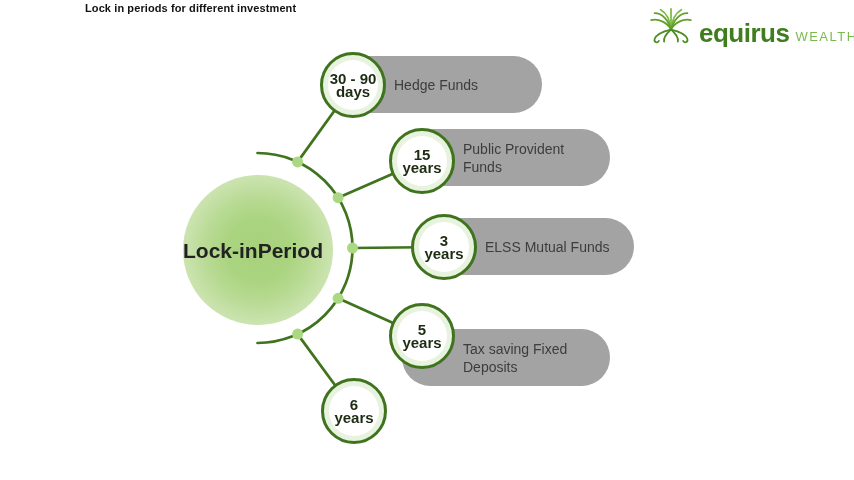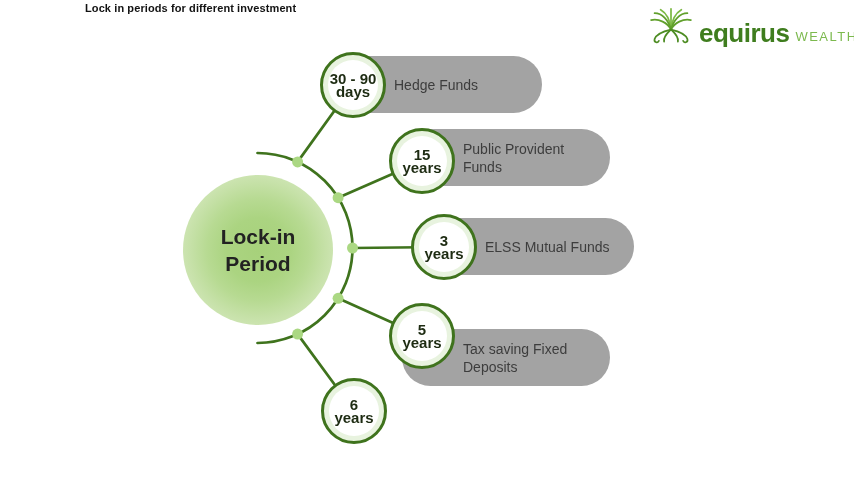--- a/index.html
+++ b/index.html
@@ -26,21 +26,21 @@
   .connectors { position: absolute; left: 0; top: 0; pointer-events: none; }
   .connectors path, .connectors line { stroke: #3f731d; stroke-width: 2.7; fill: none; stroke-linecap: round; }
   .connectors circle { fill: #abd883; stroke: none; }
   
   .center-circle {
     position: absolute; left: 183px; top: 175px;
     width: 150px; height: 150px; border-radius: 50%;
     background: radial-gradient(circle,
       #a7d17b 0%, #abd481 30%, #b7da92 48%,
       #c6e1a8 64%, #d4e8bc 80%, #dfeed0 93%, #e3f1d6 100%);
-    display: flex; flex-direction: column; align-items: center; justify-content: center;
+    display: flex; flex-direction: row; align-items: center; justify-content: flex-start;
     font-size: 21px; font-weight: bold; color: #222222; line-height: 27px;
     text-align: center;
   }
   
   .pill {
     position: absolute; height: 57px; border-radius: 29px;
     background: #a3a3a3;
     display: flex; align-items: center;
     padding-left: 61px;
     z-index: 1;

